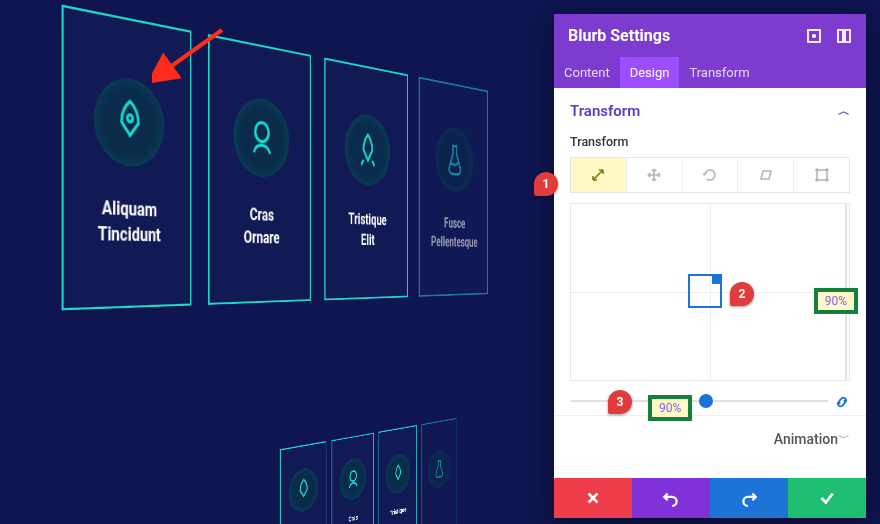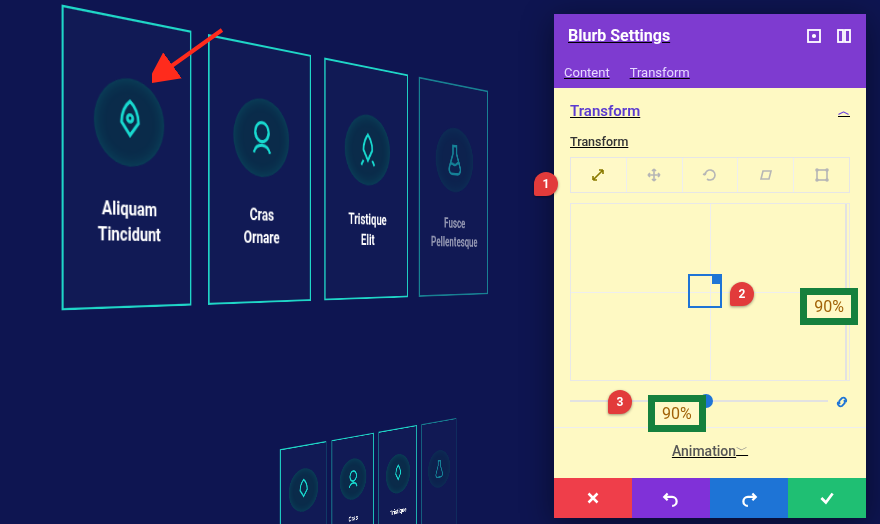--- a/index.html
+++ b/index.html
@@ -24,21 +24,21 @@
   .row2 { position: absolute; left: 150px; top: 390px; display:flex; gap:14px;
           transform-style: preserve-3d; transform: rotateY(32deg) translateZ(-40px) scale(.55); }
   .row2 .card { width: 120px; height: 220px; }
   .row2 .card .label { font-size: 13px; }
 
   
   .arrow { position:absolute; left:152px; top:24px; width:80px; height:60px; }
   .arrow svg { width:100%; height:100%; }
 
   
-  .panel { position:absolute; right:14px; top:14px; width:312px; height:504px; background:#fef9c3; box-shadow:0 6px 30px rgba(0,0,0,.45); display:flex; flex-direction:column;text-decoration:underline; }
+  .panel { position:absolute; right:14px; top:14px; width:312px; height:504px; background:#ffffff; box-shadow:0 6px 30px rgba(0,0,0,.45); display:flex; flex-direction:column; }
   .phead { background:#7e3bd0; color:#fff; }
   .ptitle { display:flex; align-items:center; justify-content:space-between; padding:12px 14px; font-weight:700; font-size:16px; }
   .ptitle .hicons { display:flex; gap:14px; }
   .ptitle .hicons span { width:16px; height:16px; display:inline-flex; align-items:center; justify-content:center; }
   .tabs { display:flex; }
   .tabs .tab { flex:0 0 auto; padding:8px 10px; font-size:13px; color:#e6d8ff; cursor:pointer; }
   .tabs .tab.active { background:#9b4dff; color:#fff; }
   .pbody { flex:1; overflow:hidden; }
   .section-h { display:flex; align-items:center; justify-content:space-between; padding:14px 16px 6px; color:#5b3bd0; font-size:15px; font-weight:600; }
   .chev { color:#6a3fe0; font-size:12px; }
@@ -53,22 +53,22 @@
   .workspace .vline { position:absolute; top:0; bottom:0; left:50%; width:1px; background:#eee; }
   .sqbox { position:absolute; left:42%; top:40%; width:34px; height:34px; border:2px solid #1e74d6; }
   .sqbox .handle { position:absolute; right:-2px; top:-2px; width:10px; height:10px; background:#1e74d6; }
   .slider-v { position:absolute; right:-1px; top:0; bottom:0; width:8px; }
   .slider-v .track { position:absolute; left:3px; top:0; bottom:0; width:2px; background:#e2e2e2; }
   .slider-v .thumb { position:absolute; left:-3px; width:14px; height:14px; border-radius:50%; background:#1e74d6; top:48%; }
   .slider-h-row { position:relative; margin:10px 16px 0; height:20px; }
   .slider-h-row .track { position:absolute; left:0; right:22px; top:9px; height:2px; background:#e2e2e2; }
   .slider-h-row .thumb { position:absolute; top:3px; left:46%; width:14px; height:14px; border-radius:50%; background:#1e74d6; }
   .linkico { position:absolute; right:0; top:3px; width:16px; height:16px; color:#1e74d6; display:flex; align-items:center; justify-content:center; }
-  .valbadge { position:absolute; background:#fff9c7; border:7px solid #15803d; color:#a16207; font-size:16px; padding:2px 7px; } 
-  .anim { display:flex; align-items:center; justify-content:center; padding:14px 16px; color:#555; font-size:14px; font-weight:500; border-top:1px solid #eee; margin-top:16px; }
+  .valbadge { position:absolute; background:#fff9c7; border:4px solid #15803d; color:#8b5cf6; font-size:12px; padding:2px 7px; } 
+  .anim { display:flex; align-items:center; justify-content:flex-end; padding:14px 16px; color:#555; font-size:14px; font-weight:500; border-top:1px solid #eee; margin-top:4px; }
   .footerbar { display:flex; height:40px; }
   .footerbar .fb { flex:1; display:flex; align-items:center; justify-content:center; color:#fff; cursor:pointer; }
   .footerbar svg { width:18px; height:18px; }
   .fb.red    { background:#ef3e4a; }
   .fb.purple { background:#8031d8; }
   .fb.blue   { background:#1e74d6; }
   .fb.green  { background:#1fbf73; }
 
   
   .callout { position:absolute; width:24px; height:24px; border-radius:12px 12px 12px 2px; background:#e23b3b; color:#fff; font-size:12px; font-weight:700; display:flex; align-items:center; justify-content:center; box-shadow:0 1px 3px rgba(0,0,0,.4); transform: rotate(-0deg); }
@@ -181,20 +181,21 @@
         <span>
             <svg viewBox="0 0 16 16" fill="none" stroke="#fff" stroke-width="1.8">
               <rect x="2" y="2" width="5" height="12"></rect>
               <rect x="9" y="2" width="5" height="12"></rect>
             </svg>
           </span>
       </div>
     </div>
     <div class="tabs">
       <div class="tab">Content</div>
+      <div class="tab active">Design</div>
       <div class="tab">Transform</div>
     </div>
   </div>
 
   <div class="pbody">
     <div class="section-h">
       <span style="cursor:pointer">Transform</span>
       <span class="chev">︿</span>
     </div>
     <div class="sublabel">Transform</div>

